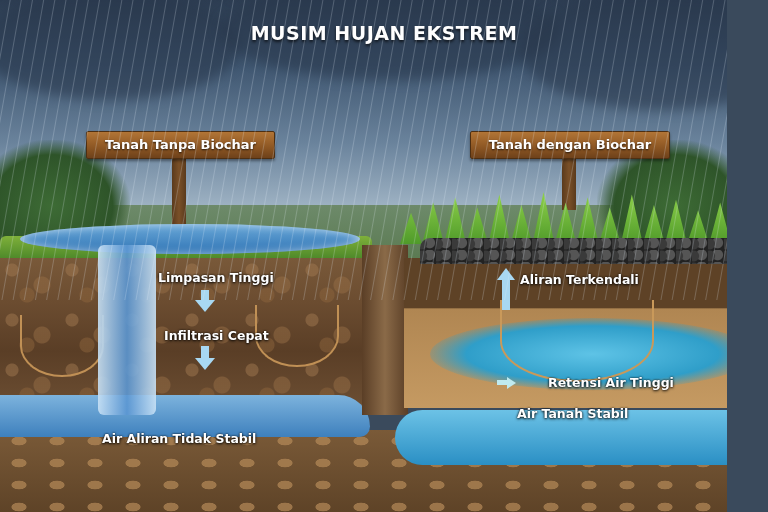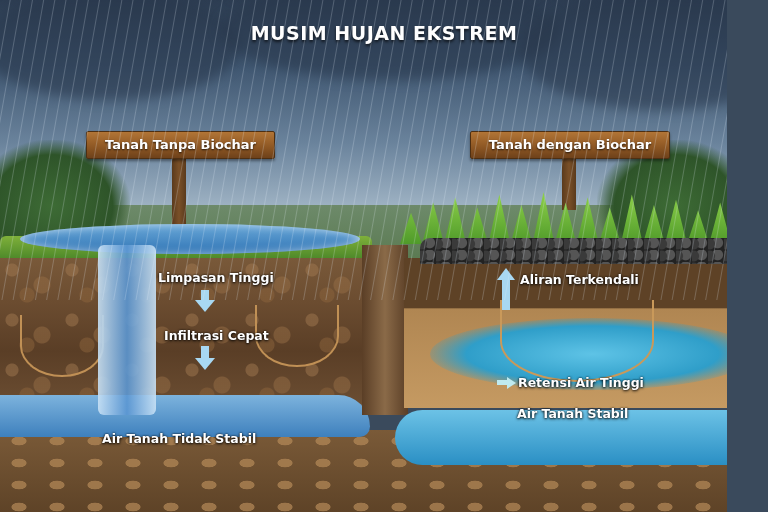--- a/index.html
+++ b/index.html
@@ -76,37 +76,37 @@
   <div class="label" style="left:158px;top:270px;">Limpasan Tinggi</div>
   <div>
     <div class="arr" style="left:201px;top:290px;width:8px;height:10px;"></div>
     <div class="arr-head-down" style="left:195px;top:300px;"></div>
   </div>
   <div class="label" style="left:164px;top:328px;">Infiltrasi Cepat</div>
   <div>
     <div class="arr" style="left:201px;top:346px;width:8px;height:12px;"></div>
     <div class="arr-head-down" style="left:195px;top:358px;"></div>
   </div>
-  <div class="label" style="left:102px;top:431px;">Air Tanah Tidak Stabil</div>
+  <div class="label" style="left:102px;top:431px;">Air Aliran Tidak Stabil</div>
 
   <div class="mid"></div>
 
   <div class="soil-right"></div>
   <div class="retention"></div>
   <div class="root" style="left:500px;top:300px;width:150px;height:80px;border-color:#c9995a;"></div>
   <div class="grass-right"></div>
   <div class="biochar"></div>
   <div class="gw-right"></div>
 
   <div>
     <div class="arr-head-up" style="left:497px;top:268px;"></div>
     <div class="arr" style="left:502px;top:280px;width:8px;height:30px;"></div>
   </div>
   <div class="label" style="left:520px;top:272px;">Aliran Terkendali</div>
   <div>
     <div class="arr" style="left:497px;top:380px;width:10px;height:5px;background:#bfeaf0;"></div>
     <div class="arr-head-right" style="left:507px;top:377px;"></div>
   </div>
-  <div class="label" style="left:518px;top:375px;">Retensi Air Tinggi</div>
+  <div class="label" style="left:548px;top:375px;">Retensi Air Tinggi</div>
   <div class="label" style="left:517px;top:406px;">Air Tanah Stabil</div>
 
   <div class="rain"></div>
 </div>
 
 </body></html>

